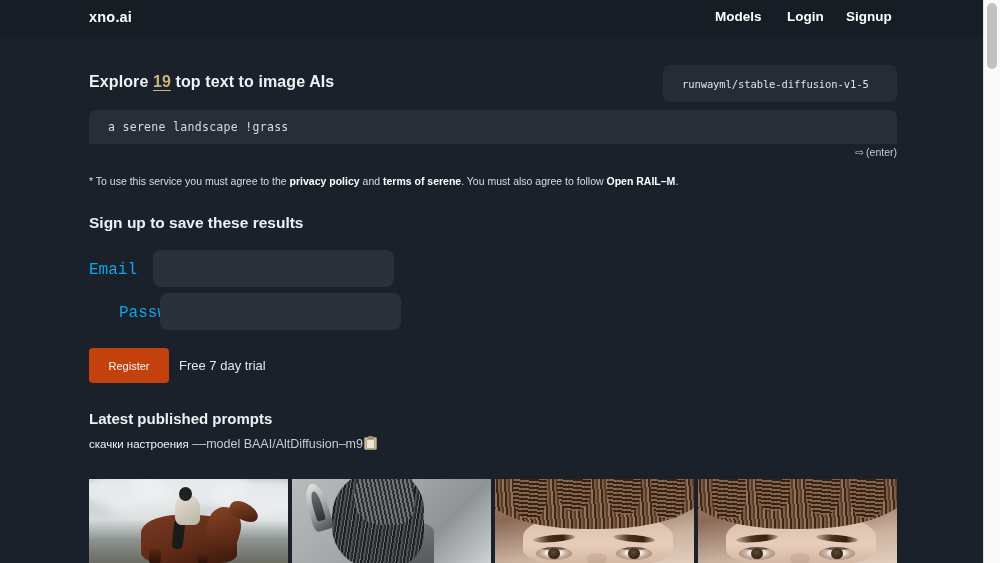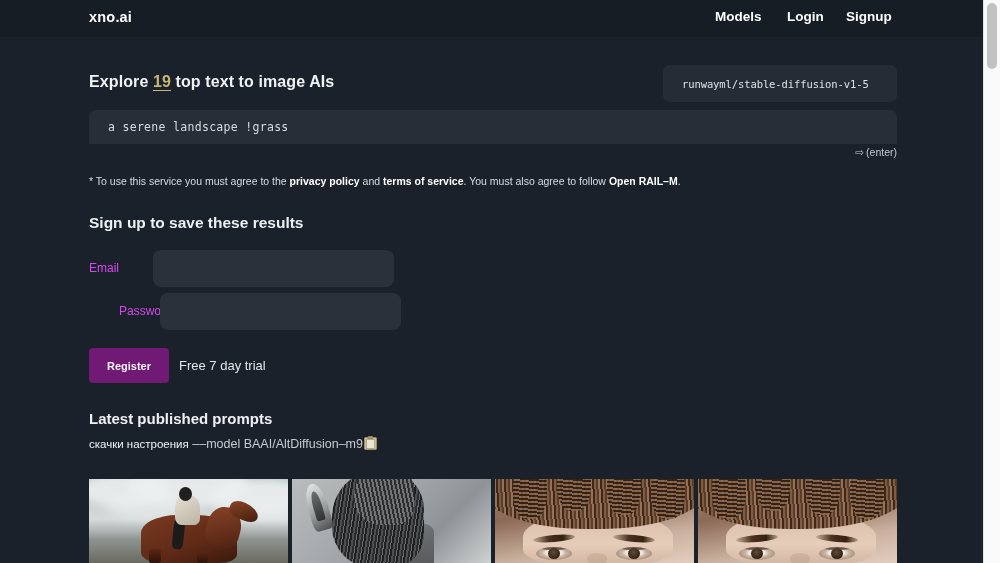--- a/index.html
+++ b/index.html
@@ -164,23 +164,24 @@
     position: absolute;
     left: 89px; top: 214px;
     font-size: 15.5px;
     font-weight: 700;
     color: #eef0f3;
     white-space: nowrap;
   }
 
   .field-label {
     position: absolute;
-    font-size: 12px;
-    color: #d946ef;
-    white-space: nowrap;
+    font-size: 16px;
+    color: #0ea5e9;
+    white-space: nowrap;
+    font-family: Liberation Mono, monospace;
   }
   #label-email    { left: 89px; top: 261px; }
   #label-password { left: 89px; top: 304px; margin-left: 30px; }
 
   .field-input {
     position: absolute;
     background: #2b313b;
     border: none;
     border-radius: 8px;
     outline: none;
@@ -195,27 +196,27 @@
   }
   #input-password {
     left: 160px; top: 293px;
     width: 241px; height: 37px;
   }
 
   #register-button {
     position: absolute;
     left: 89px; top: 348px;
     width: 80px; height: 35px;
-    background: #701a75;
+    background: #c2410c;
     border: none;
     border-radius: 4px;
     color: #f2f4f6;
     font-family: "Liberation Sans", sans-serif;
     font-size: 11px;
-    font-weight: 700;
+    font-weight: 400;
     cursor: pointer;
   }
   #trial-note {
     position: absolute;
     left: 179px; top: 358px;
     font-size: 13px;
     color: #e3e6ea;
     white-space: nowrap;
   }
 
@@ -486,21 +487,21 @@
 
   <div id="model-select">
     <span id="model-select-value">runwayml/stable-diffusion-v1-5</span>
   </div>
 
   <div id="prompt-box">
     <span id="prompt-value">a serene landscape !grass</span>
   </div>
   <div id="enter-hint"><span class="arrow">⇨</span><span>(enter)</span></div>
 
-  <div id="disclaimer"><span>* To use this service you must agree to the </span><a href="#">privacy policy</a><span> and </span><a href="#">terms of service</a><span>. You must also agree to follow </span><a href="#">Open RAIL–M</a><span>.</span></div>
+  <div id="disclaimer"><span>* To use this service you must agree to the </span><a href="#">privacy policy</a><span> and </span><a href="#">terms of serene</a><span>. You must also agree to follow </span><a href="#">Open RAIL–M</a><span>.</span></div>
 
   <h2 id="signup-heading">Sign up to save these results</h2>
 
   <label id="label-email" class="field-label" for="input-email">Email</label>
   <input id="input-email" class="field-input" type="email" placeholder="" style="">
 
   <label id="label-password" class="field-label" for="input-password">Password</label>
   <input id="input-password" class="field-input" type="password" placeholder="" style="">
 
   <button id="register-button">Register</button>

